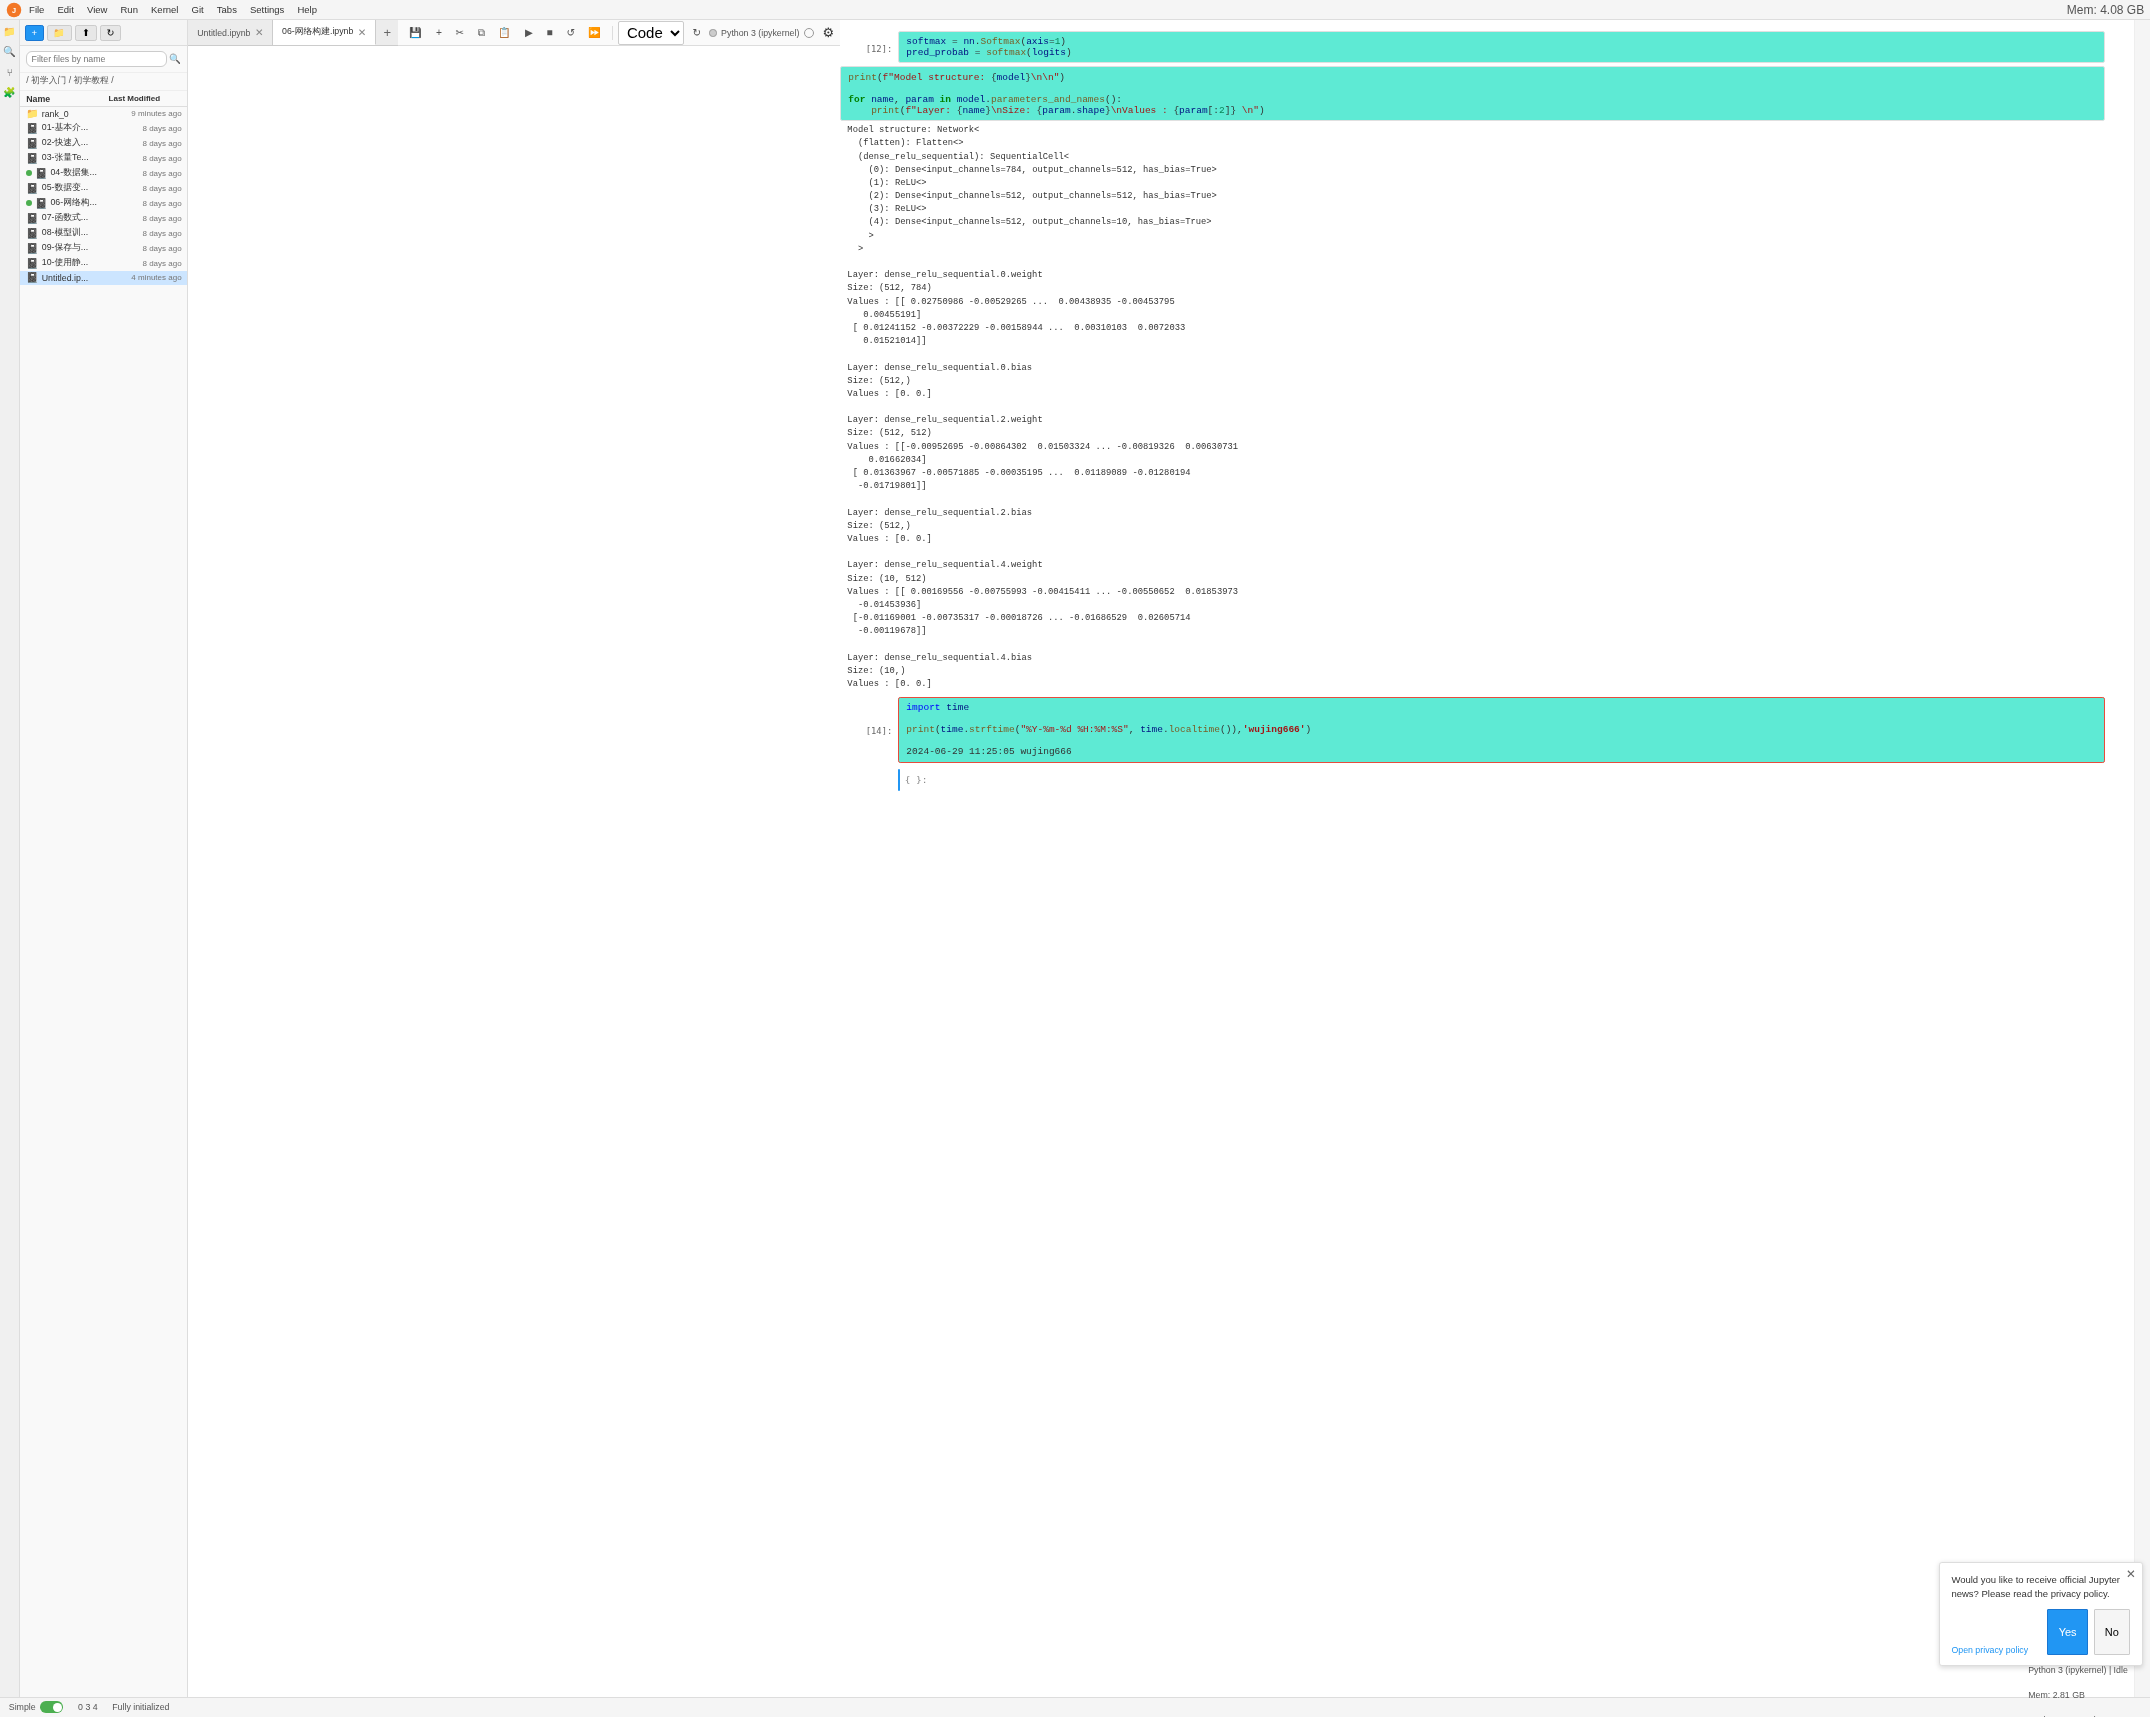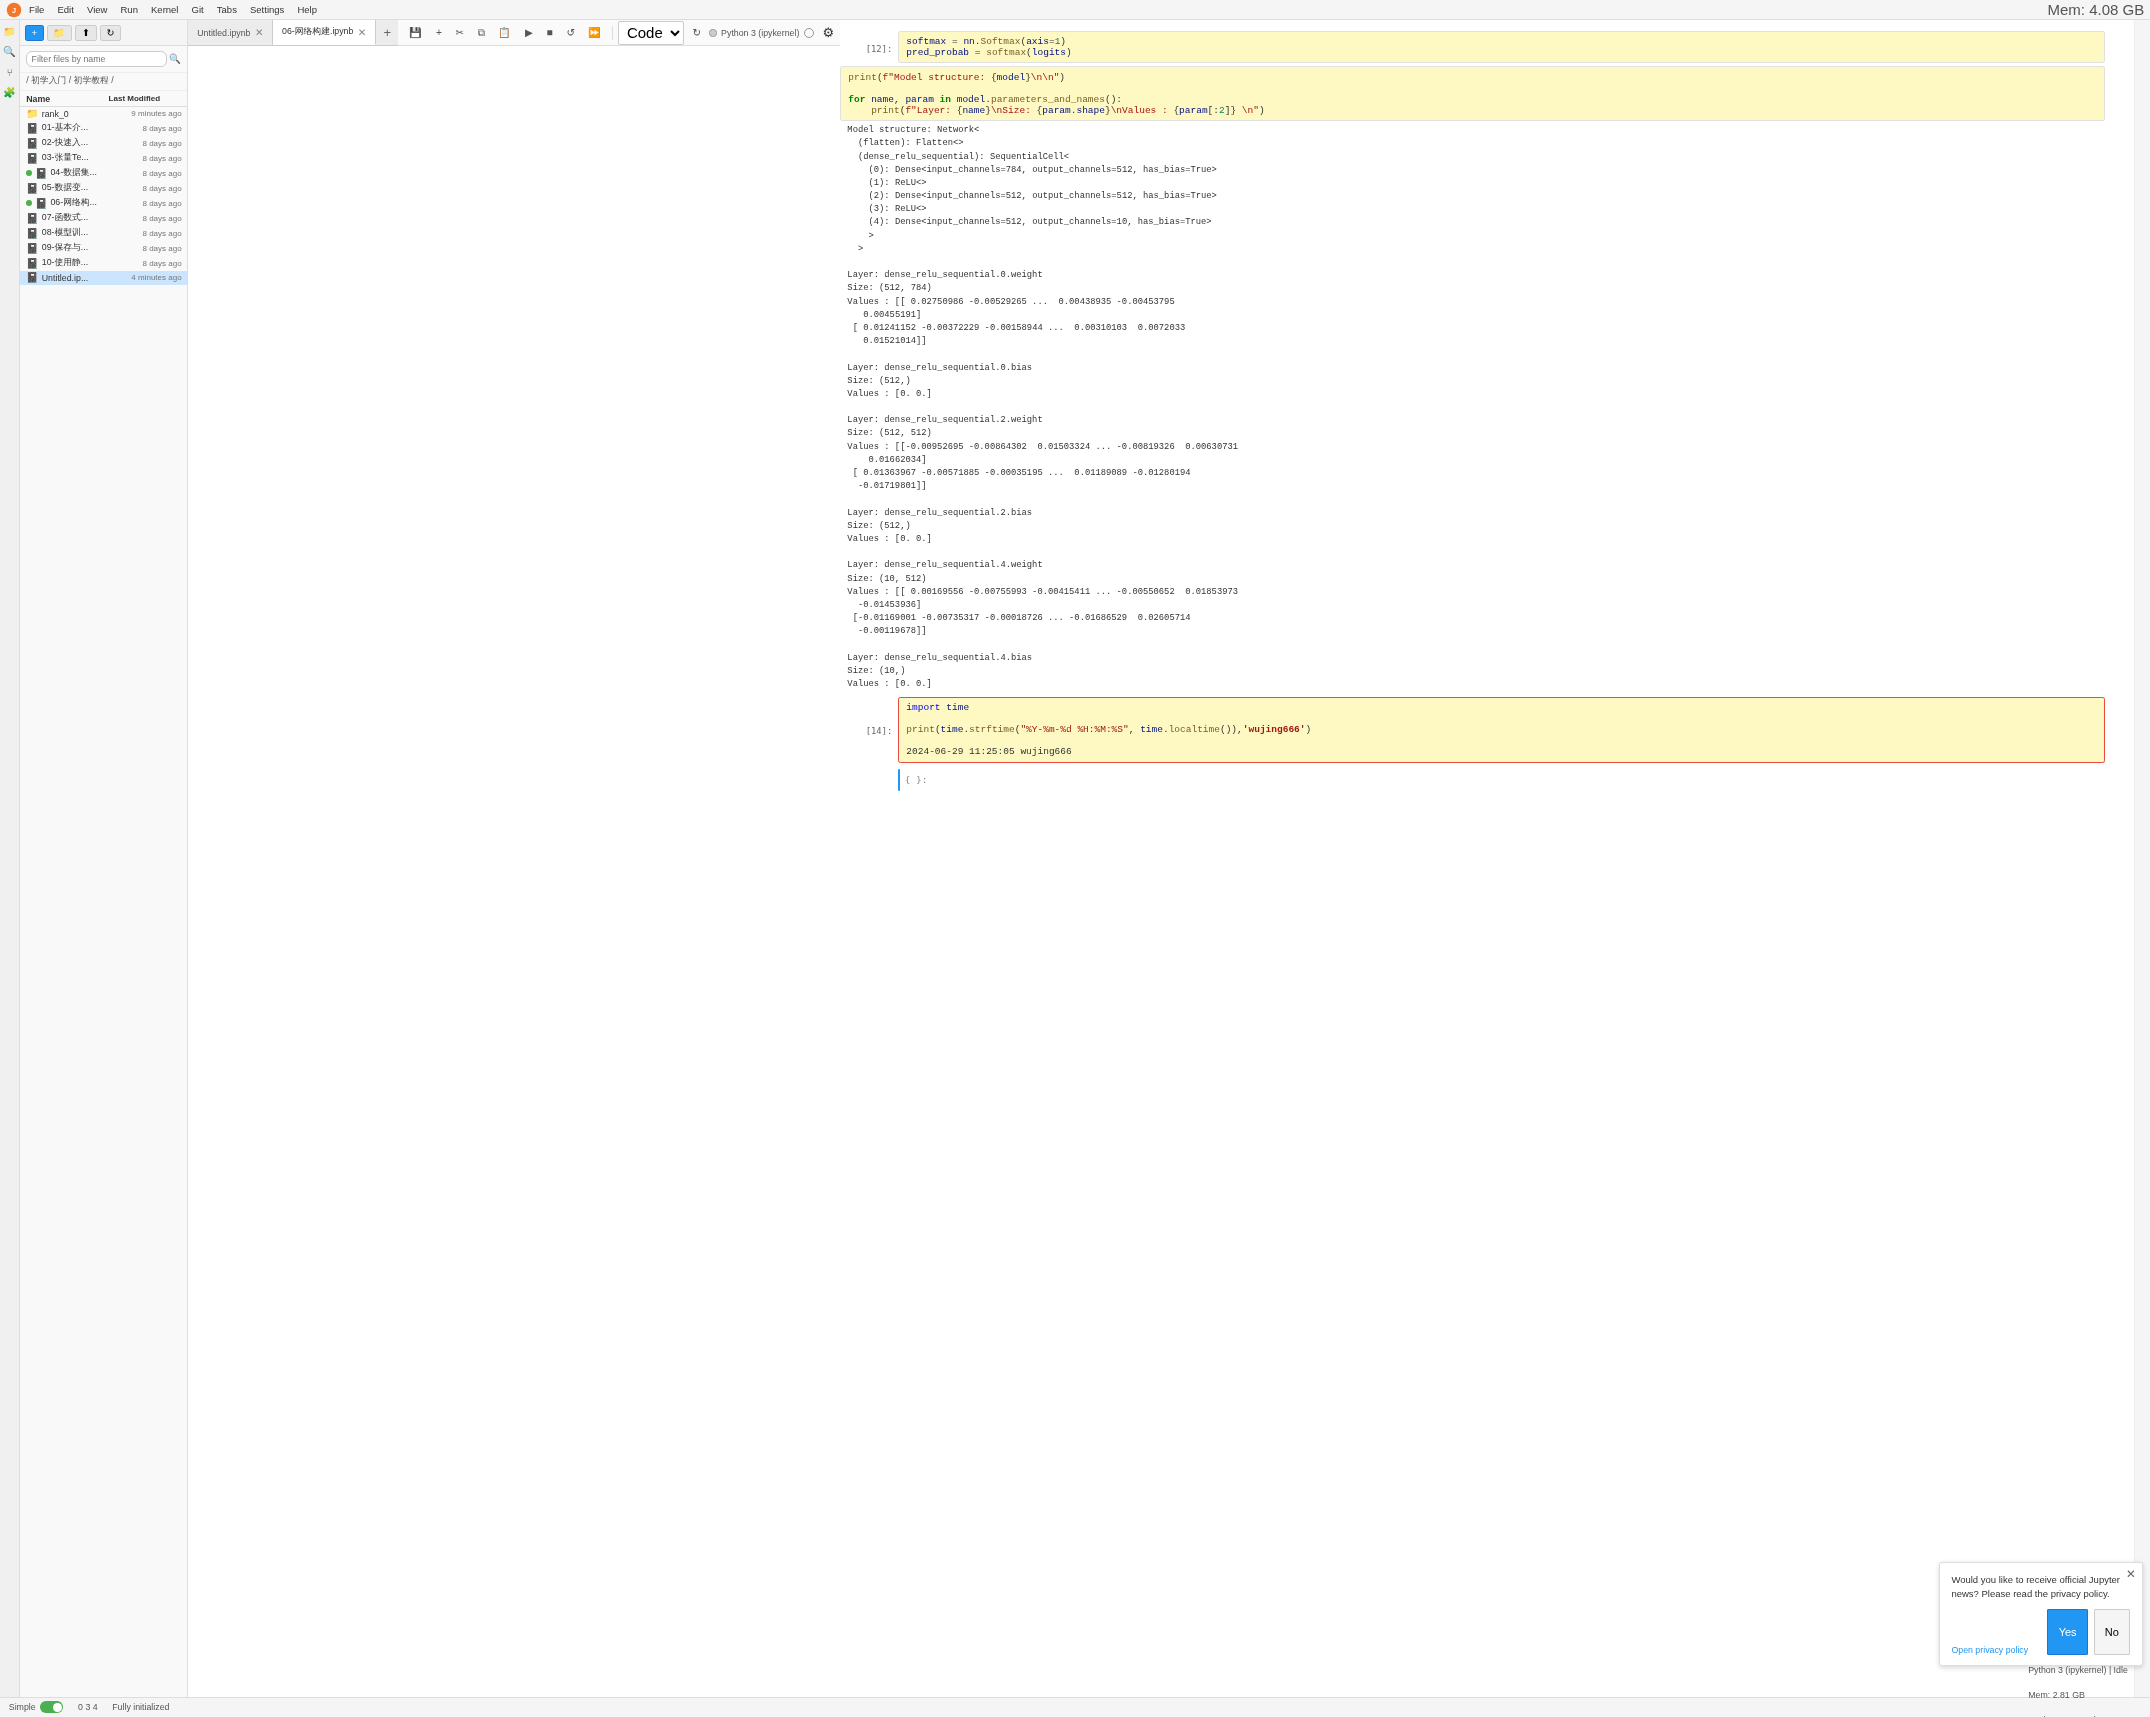--- a/index.html
+++ b/index.html
@@ -53,21 +53,21 @@
     .nb-select { padding: 1.5px 4.4px; border: 0.7px solid #ccc; border-radius: 2px; font-size: 15px; background: #fff; }
     .nb-sep { width: 0.7px; height: 14.6px; background: #ddd; margin: 0 2.2px; }
     .kernel-info { margin-left: auto; display: flex; align-items: center; gap: 4.4px; font-size: 8.8px; color: #555; }
     .kernel-dot { width: 7.3px; height: 7.3px; border-radius: 50%; background: #ccc; border: 0.7px solid #999; }
 
     
     #nb-content { flex: 1; overflow-y: auto; padding: 8.8px 0; background: #fff; }
     .cell { display: flex; padding: 1.5px 0; align-items: center; }
     .cell-gutter { width: 58px; text-align: right; padding-right: 5.8px; font-size: 8.8px; color: #666; font-family: monospace; padding-top: 2.9px; flex-shrink: 0; }
     .cell-body { flex: 1; padding-right: 29px; }
-    .cell-input { background: #fef9c3; border: 0.7px solid #e0e0e0; border-radius: 2.2px; padding: 4.4px 7.3px; font-family: 'Courier New', monospace; font-size: 9.5px; min-height: 22px; }
+    .cell-input { background: #5eead4; border: 0.7px solid #e0e0e0; border-radius: 2.2px; padding: 4.4px 7.3px; font-family: 'Courier New', monospace; font-size: 9.5px; min-height: 22px; }
     .cell-output { padding: 2.9px 7.3px; font-family: 'Courier New', monospace; font-size: 8.8px; white-space: pre-wrap; color: #333; line-height: 1.5; }
     .cell-input.active { border: 1.5px solid #e74c3c; border-radius: 2.2px; }
 
     
     .kw { color: #0000ff; } 
     .kw2 { color: #008000; font-weight: bold; } 
     .fn { color: #795e26; } 
     .str { color: #a31515; } 
     .str2 { color: #a31515; font-weight: bold; } 
     .va { color: #001080; } 
@@ -103,21 +103,21 @@
   </svg>
   <span class="menu-item">File</span>
   <span class="menu-item">Edit</span>
   <span class="menu-item">View</span>
   <span class="menu-item">Run</span>
   <span class="menu-item">Kernel</span>
   <span class="menu-item">Git</span>
   <span class="menu-item">Tabs</span>
   <span class="menu-item">Settings</span>
   <span class="menu-item">Help</span>
-  <span style="margin-left:auto; font-size:15px; color:#555;">Mem: 4.08 GB</span>
+  <span style="margin-left:auto; font-size:12px; color:#555;">Mem: 4.08 GB</span>
 </div>
 
 <div id="main">
 
   <div id="left-icons">
     <div class="side-icon">📁</div>
     <div class="side-icon">🔍</div>
     <div class="side-icon">⑂</div>
     <div class="side-icon">🧩</div>
   </div>

